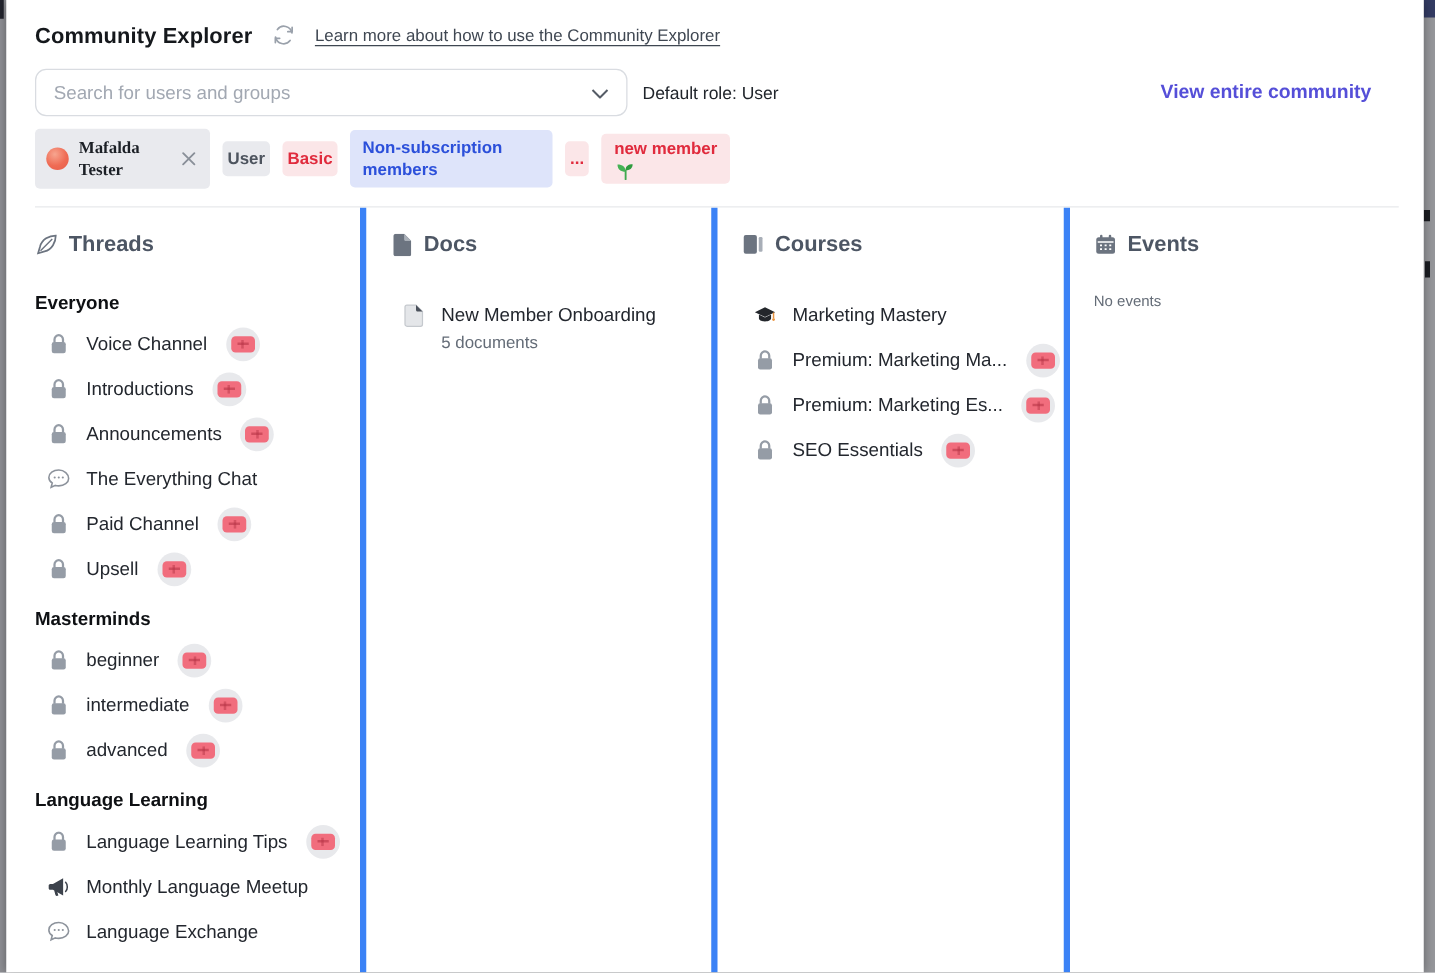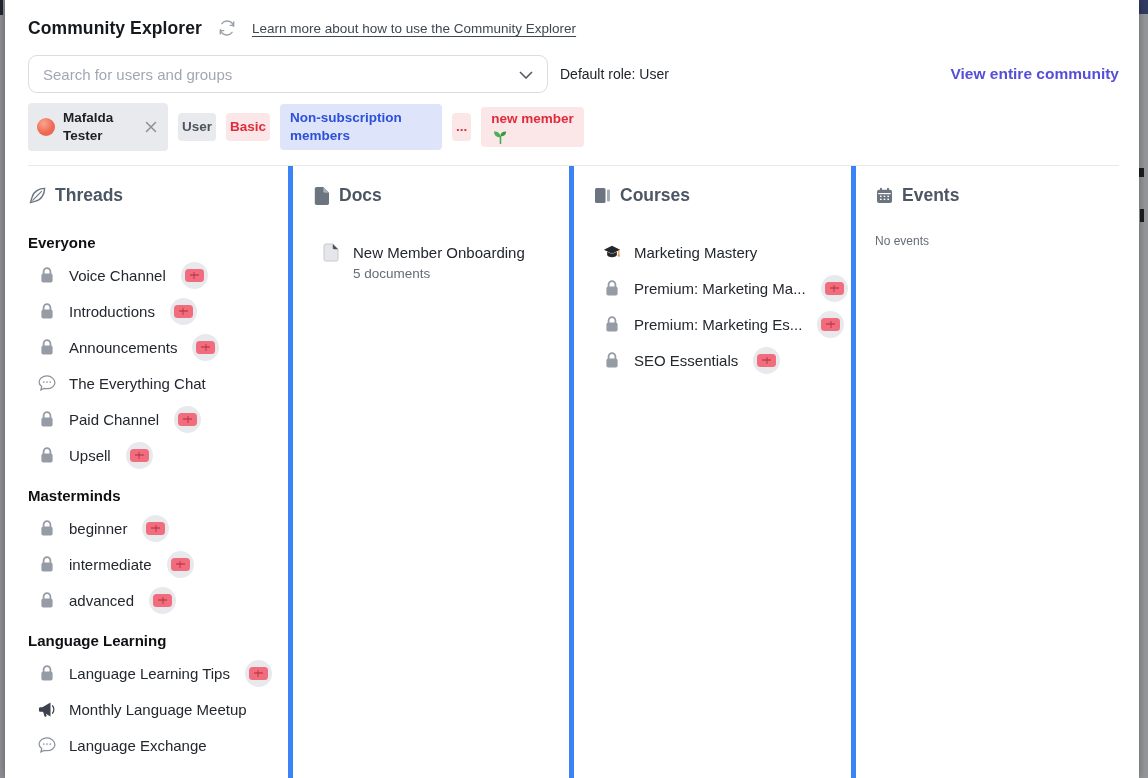--- a/index.html
+++ b/index.html
@@ -24,39 +24,39 @@
     box-shadow:0 0 8px rgba(0,0,0,.35);
     display:flex;flex-direction:column;
   }
   .header-block{padding:16px 20px 0 23px;flex:0 0 auto;}
   .title-row{display:flex;align-items:center;gap:14px;}
   .page-title{font-size:17.5px;font-weight:bold;color:#15181c;letter-spacing:.1px;}
   .refresh-btn{background:none;border:none;padding:2px;cursor:pointer;display:flex;align-items:center;}
   .learn-link{font-size:13.5px;color:#3f4752;text-decoration:underline;text-underline-offset:3px;cursor:pointer;}
 
   .toolbar{display:flex;align-items:center;margin-top:15px;}
-  .search-wrap{position:relative;width:520px;}
+  .search-wrap{position:relative;width:474px;}
   .search-input{
     width:100%;height:38px;box-sizing:border-box;border:1px solid #d9dce1;border-radius:9px;
     padding:0 36px 0 14px;font-size:15px;color:#20252b;outline:none;
     font-family:"Liberation Sans","DejaVu Sans",sans-serif;
   }
   .search-input::placeholder{color:#a2a8b2;}
   .chevron{position:absolute;right:13px;top:16px;pointer-events:none;display:flex;}
   .default-role{margin-left:12px;font-size:14px;color:#20252b;}
   .toolbar-spacer{flex:1;}
-  .view-community{font-size:15.5px;font-weight:bold;color:#554fd8;cursor:pointer;white-space:nowrap;}
+  .view-community{font-size:15.5px;font-weight:bold;color:#554fd8;cursor:pointer;margin-right:22px;white-space:nowrap;}
 
   .chips{display:flex;align-items:center;gap:10px;margin-top:10px;}
   .chip{display:flex;align-items:center;border-radius:4px;font-size:13.5px;font-weight:bold;line-height:1.35;cursor:default;}
   .chip-gray{background:#e9eaee;color:#4d545e;}
   .chip-red{background:#fbe6e8;color:#e02b3d;}
   .chip-blue{background:#dee4fa;color:#2c50da;}
   .chip-person{padding:6px 9px;color:#1c2026;gap:8px;}
-  .chip-person .chip-label{max-width:64px;}
+  .chip-person .chip-label{max-width:64px;font-family:Liberation Serif, serif;}
   .chip-plain{padding:5px 4px;}
   .chip-wide{padding:5px 10px;}
   .chip-wide .chip-label{max-width:142px;}
   .chip-newmember{flex-direction:column;align-items:flex-start;padding:3px 10px 3px;gap:1px;}
   .avatar{width:18px;height:18px;border-radius:50%;flex:0 0 auto;
     background:radial-gradient(circle at 38% 30%,#f7a58f 0%,#ef6b54 55%,#e75c49 100%);}
   .chip-close{background:none;border:none;padding:2px;margin-left:8px;cursor:pointer;display:flex;align-items:center;}
 
   .rule{border:none;border-top:1px solid #e7e9ec;margin:14px 20px 0 23px;flex:0 0 auto;}
 

